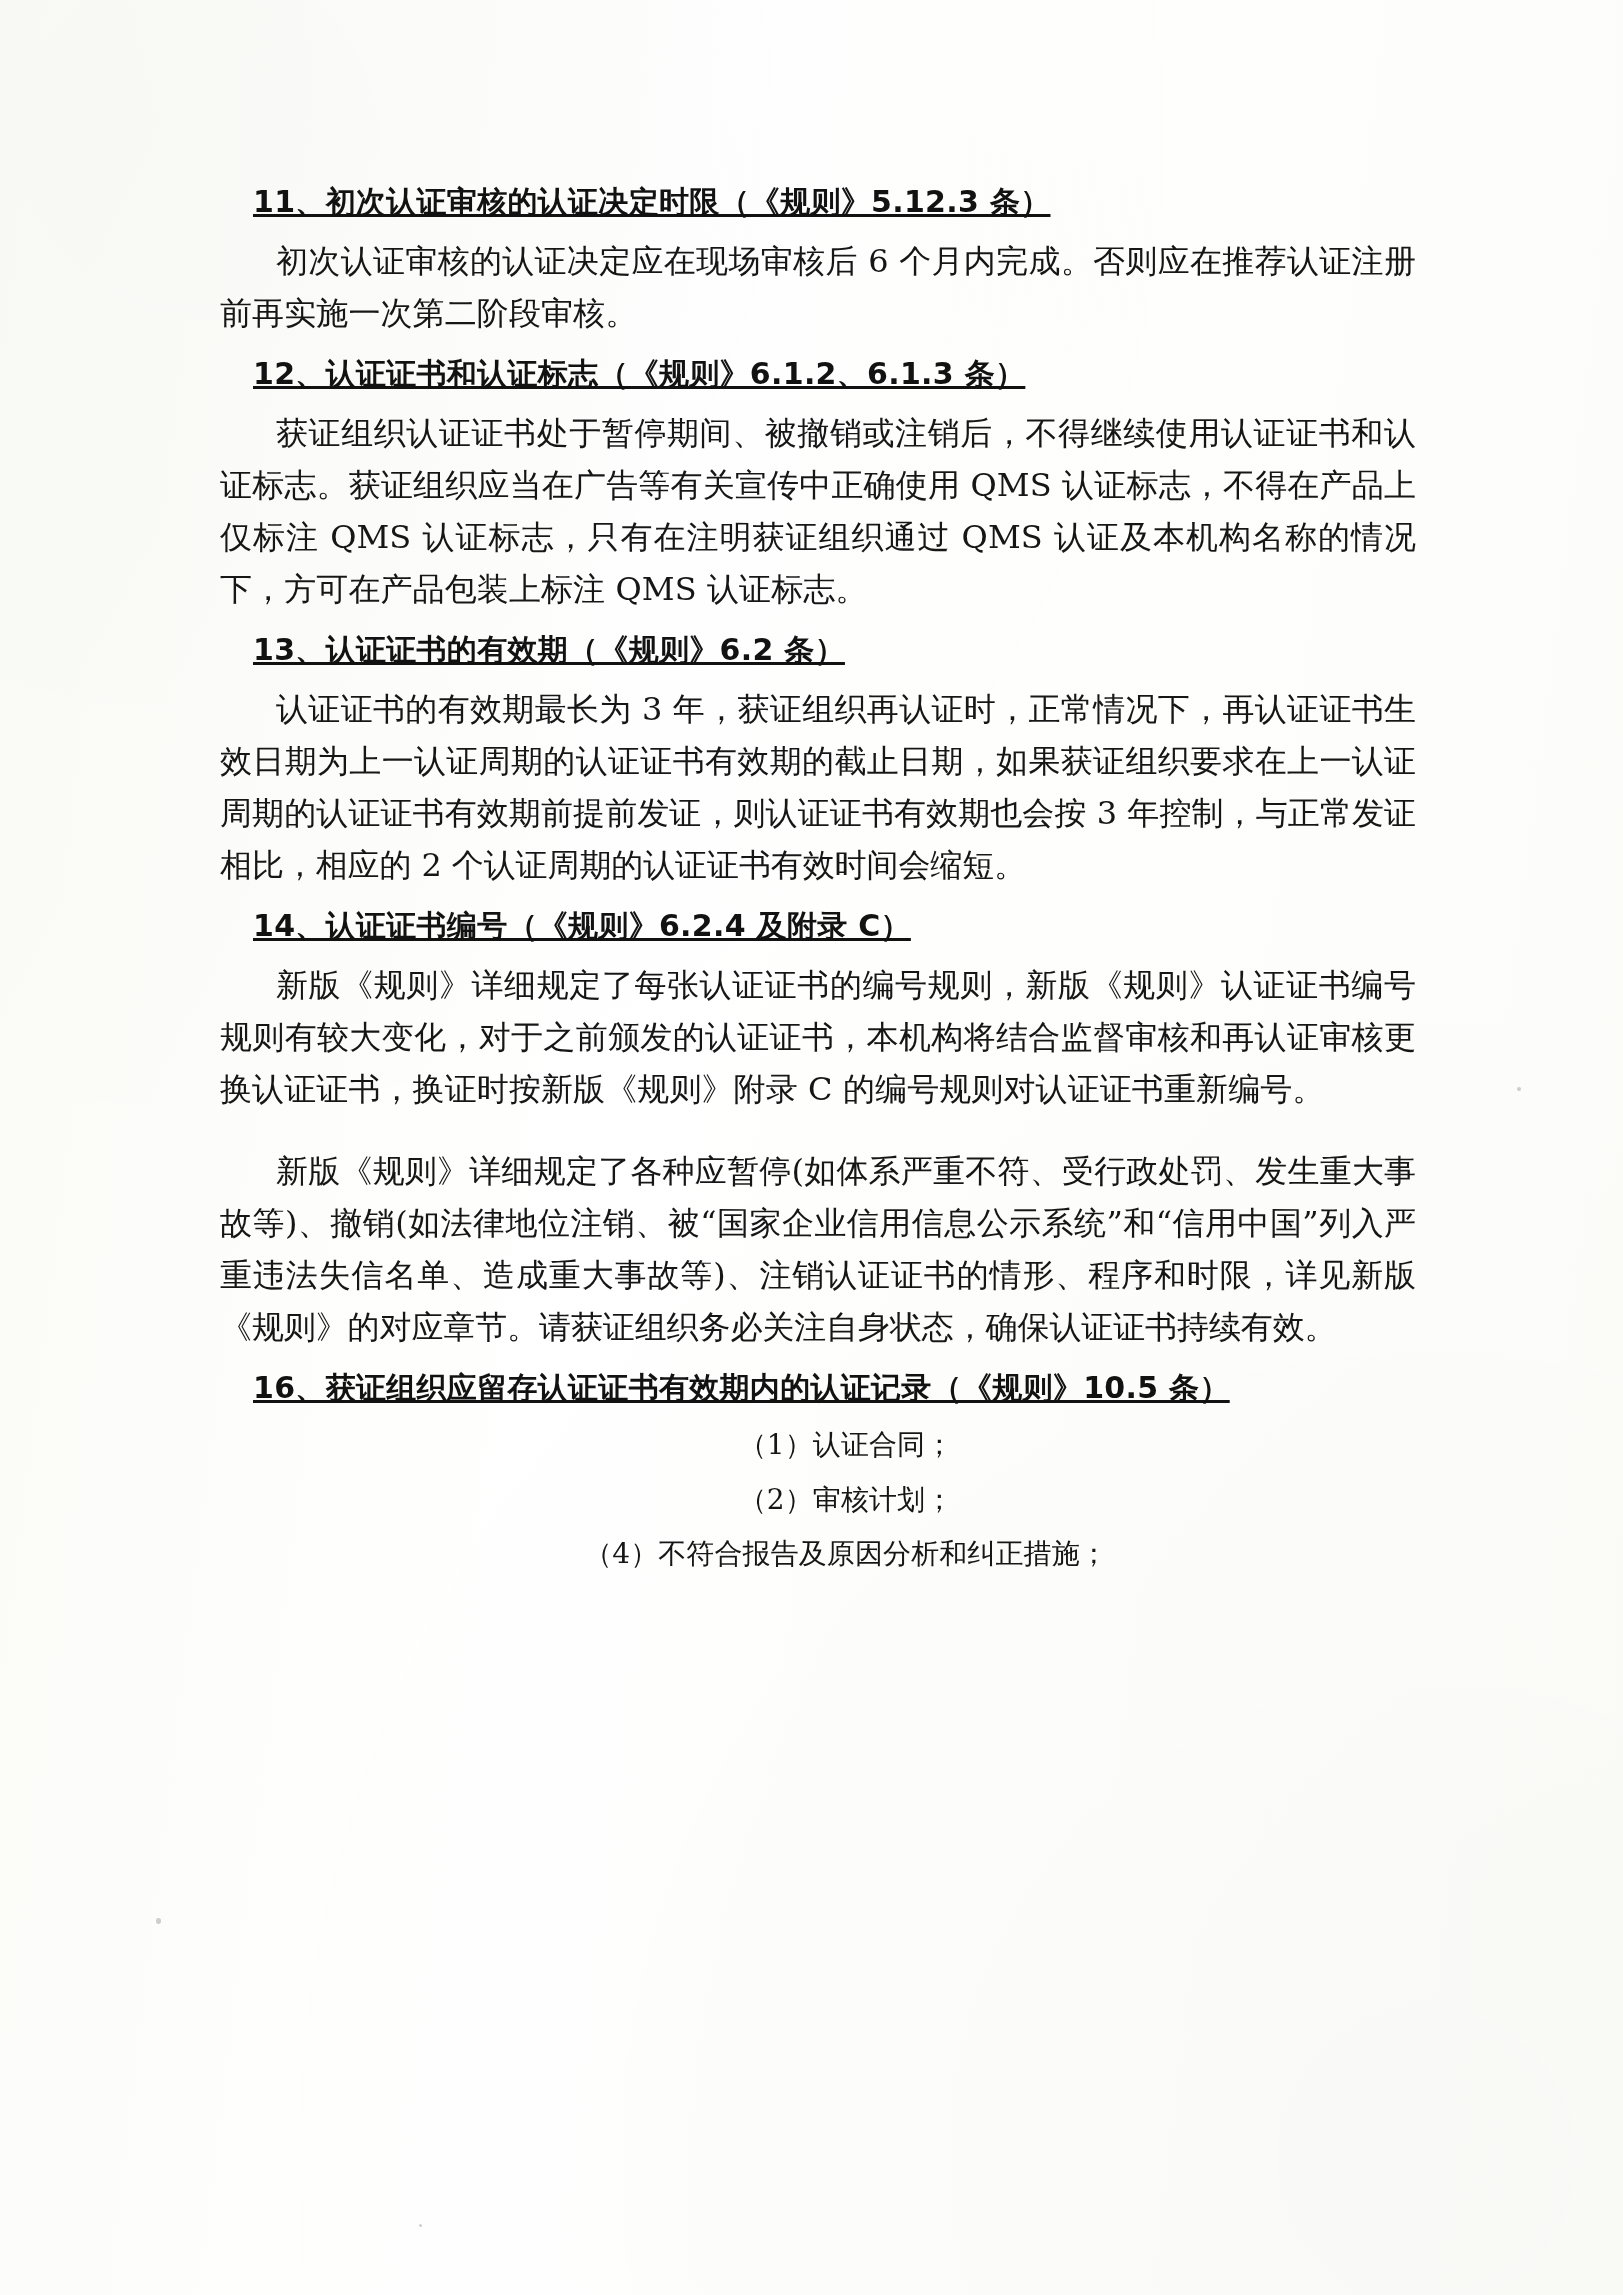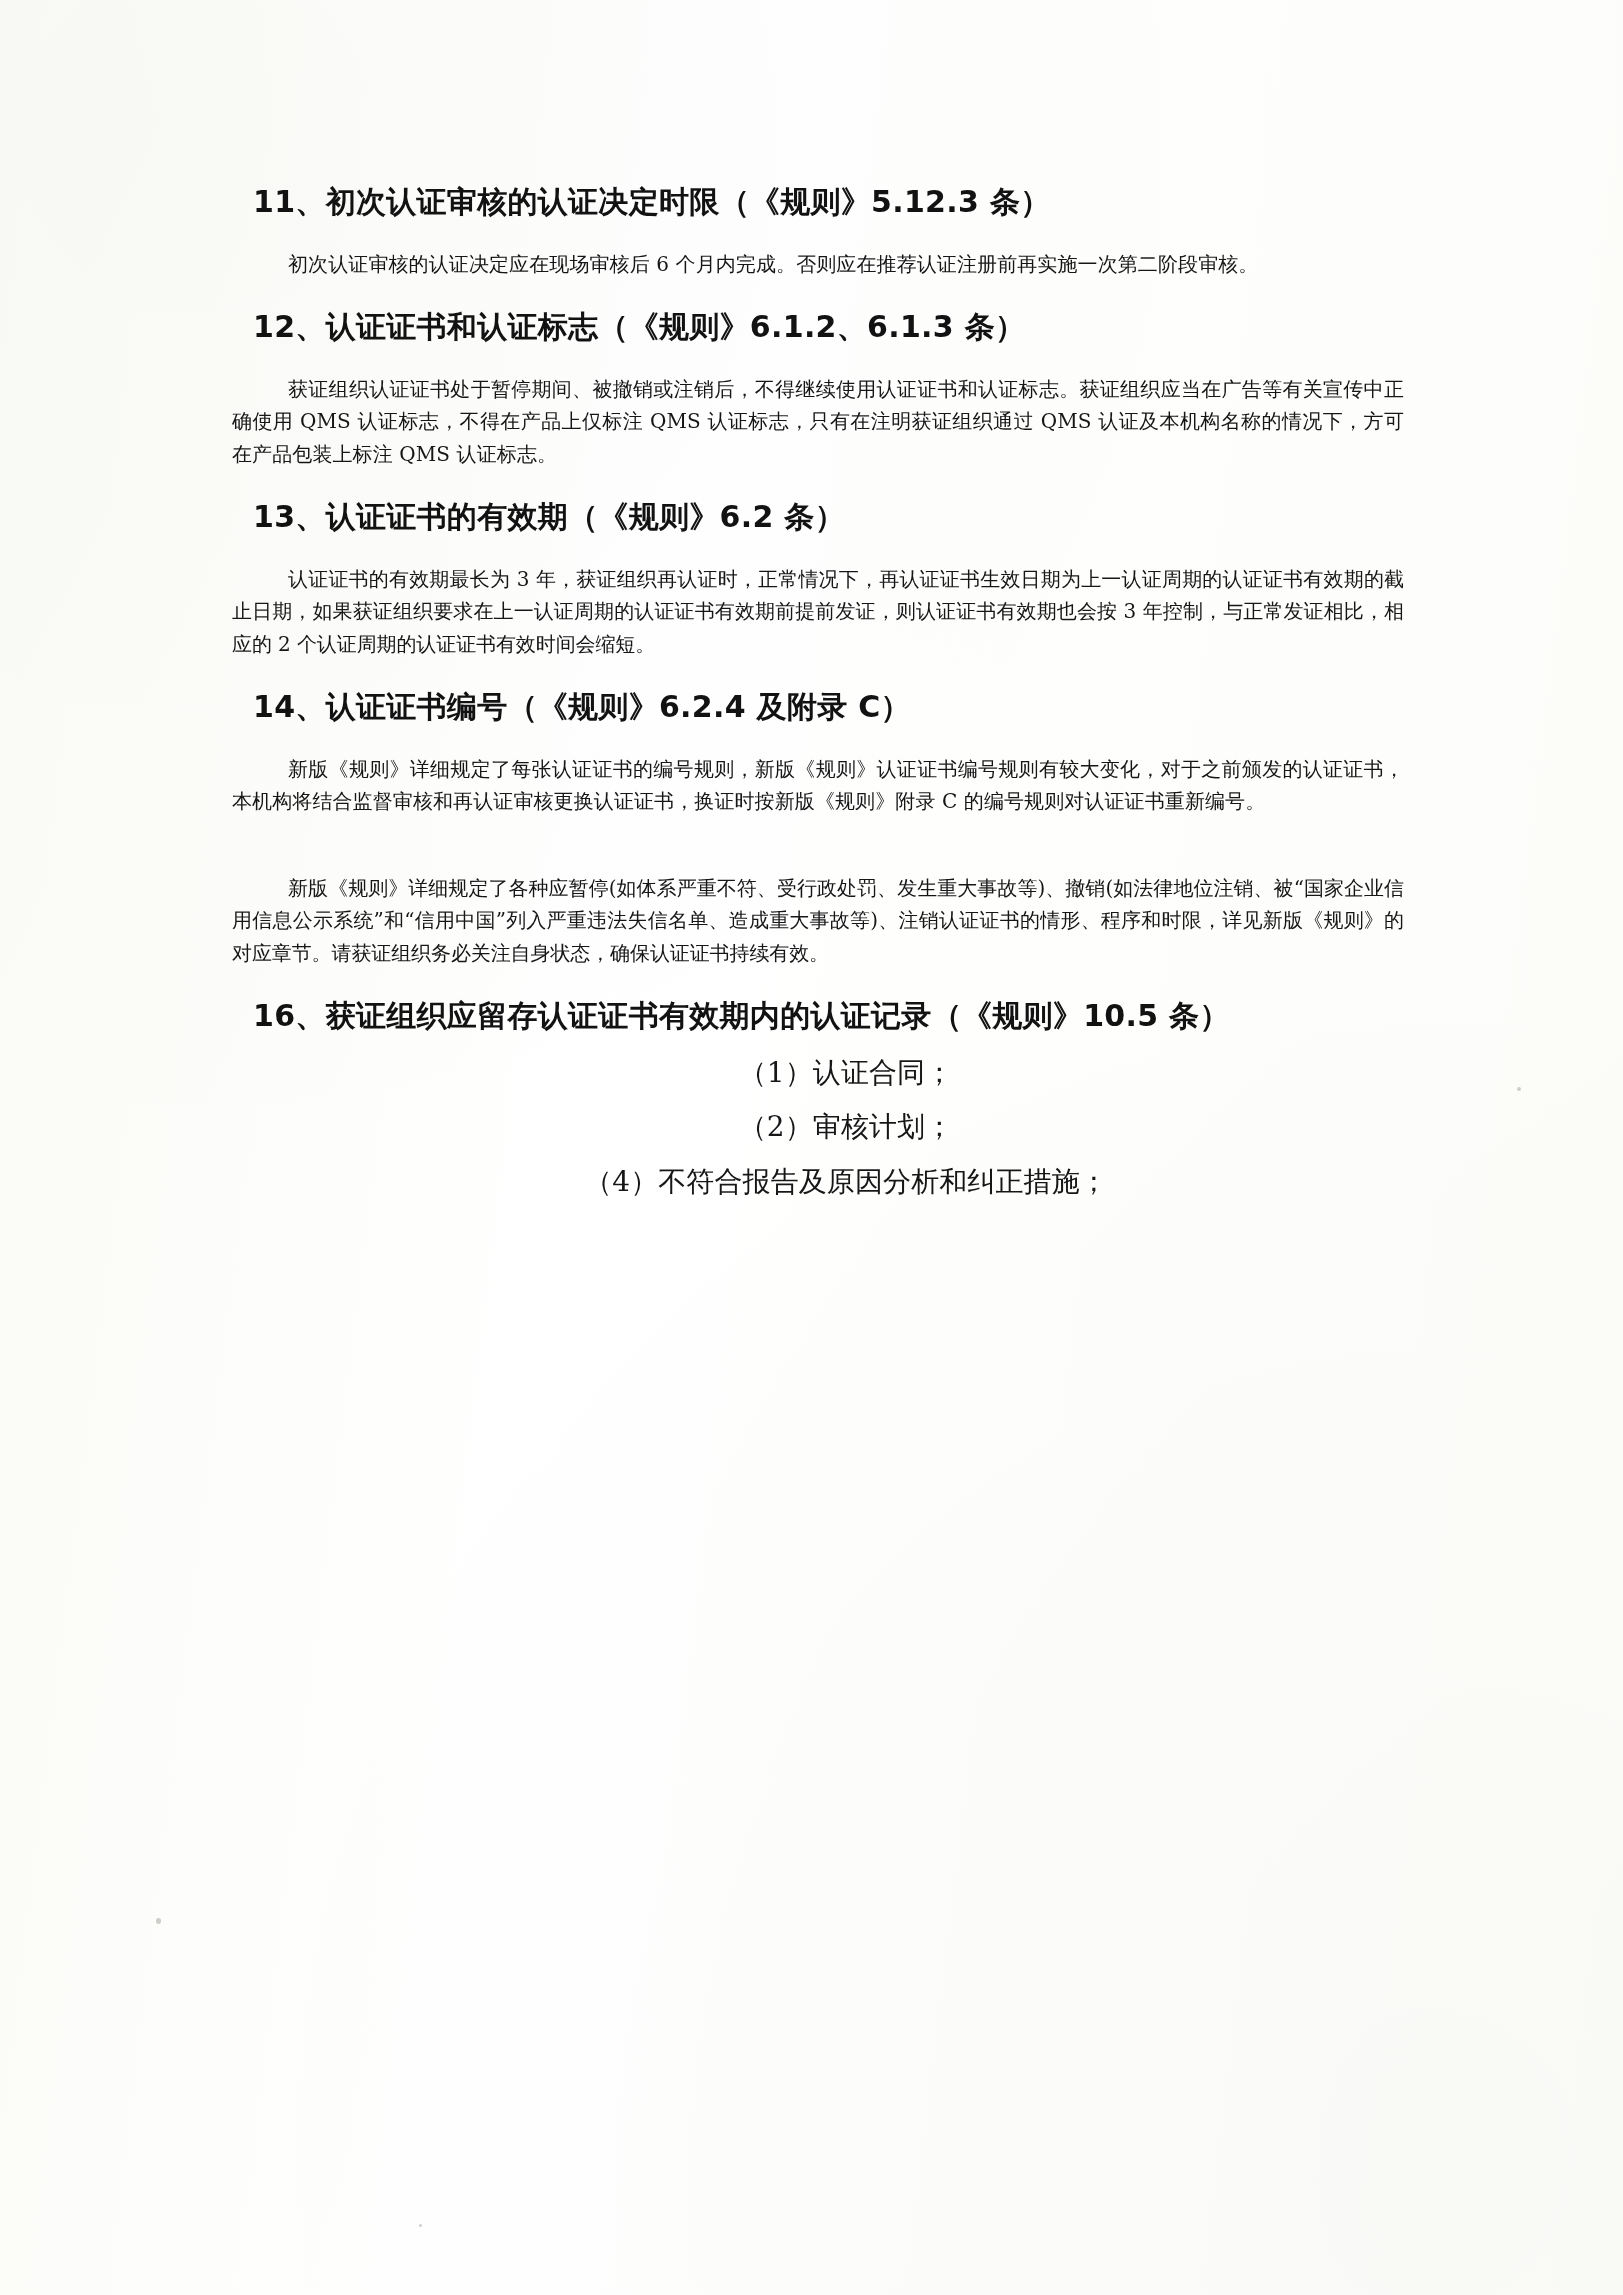--- a/index.html
+++ b/index.html
@@ -37,28 +37,29 @@
   h2.heading {
     margin: 0;
     padding: 0;
     font-family: "DejaVu Sans", "Liberation Sans", sans-serif;
     font-weight: bold;
     font-size: 30px;
     line-height: 1.28;
     color: #121212;
     letter-spacing: 0.3px;
     text-indent: 37px;
+    text-decoration: underline;
   }
   h2.heading.wrap {
     text-indent: 37px;
   }
   p.body {
-    margin: 16px;
+    margin: 4px;
     padding: 0;
-    font-size: 20px;
+    font-size: 32px;
     line-height: 1.62;
     color: #161616;
     text-indent: 56px;
     text-align: justify;
     letter-spacing: 0.1px;
   }
   p.body.tight {
     letter-spacing: -0.1px;
   }
   .gap-after-heading { height: 10.5px; }

